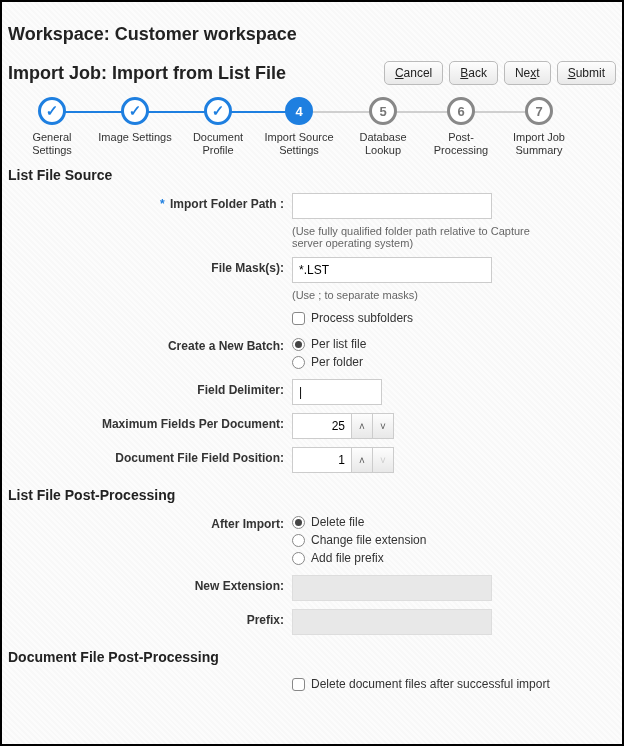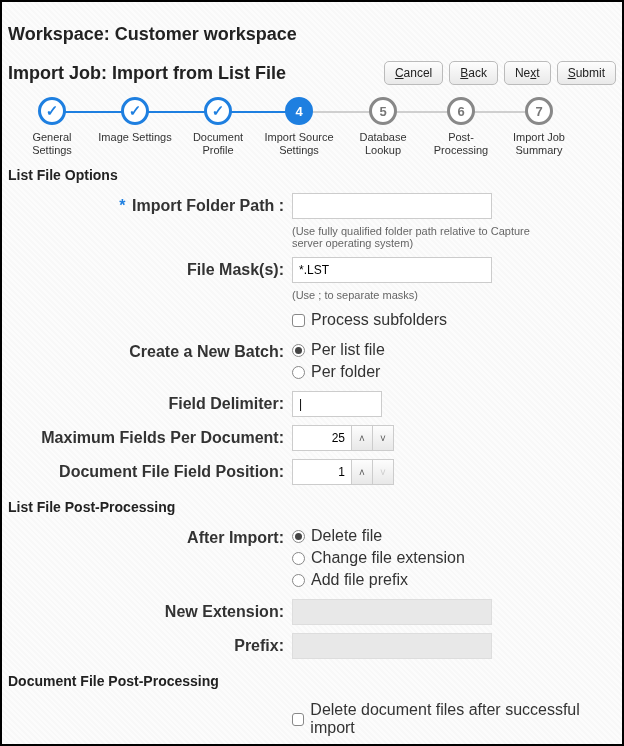--- a/index.html
+++ b/index.html
@@ -96,21 +96,21 @@
   .form-row {
     display: flex;
     align-items: flex-start;
     padding: 4px 0;
   }
   .form-label {
     width: 290px;
     text-align: right;
     padding-right: 8px;
     padding-top: 4px;
-    font-size: 16px;
+    font-size: 12px;
     color: #333;
     font-weight: bold;
   }
   .form-label .req { color: #1e7fe0; margin-right: 2px; }
   .form-control-area { flex: 1; padding-right: 12px; }
   input[type="text"].tin {
     border: 1px solid #ccc;
     background: #fff;
     padding: 4px 6px;
     font-size: 12px;
@@ -123,21 +123,21 @@
     font-size: 11px;
     color: #666;
     margin-top: 6px;
     max-width: 270px;
   }
   .radio-row, .check-row {
     display: flex;
     align-items: center;
     gap: 6px;
     padding: 2px 0;
-    font-size: 16px;
+    font-size: 12px;
     color: #333;
   }
   .radio, .check {
     width: 13px; height: 13px;
     border: 1px solid #888;
     border-radius: 50%;
     display: inline-flex;
     align-items: center; justify-content: center;
     background: #fff;
   }
@@ -227,21 +227,21 @@
     <div class="step-label">Post-
 Processing</div>
   </div>
   <div class="step" style="width:78px">
     <div class="step-circle">7</div>
     <div class="step-label">Import Job
 Summary</div>
   </div>
 </div>
 
-<div class="section-header">List File Options</div>
+<div class="section-header">List File Source</div>
 
 <div class="form-row">
   <div class="form-label"><span class="req">*</span> <span>Import Folder Path :</span></div>
   <div class="form-control-area">
     <input type="text" class="tin" value="" style="">
     <div class="hint">(Use fully qualified folder path relative to Capture server operating system)</div>
   </div>
 </div>
 
 <div class="form-row">

